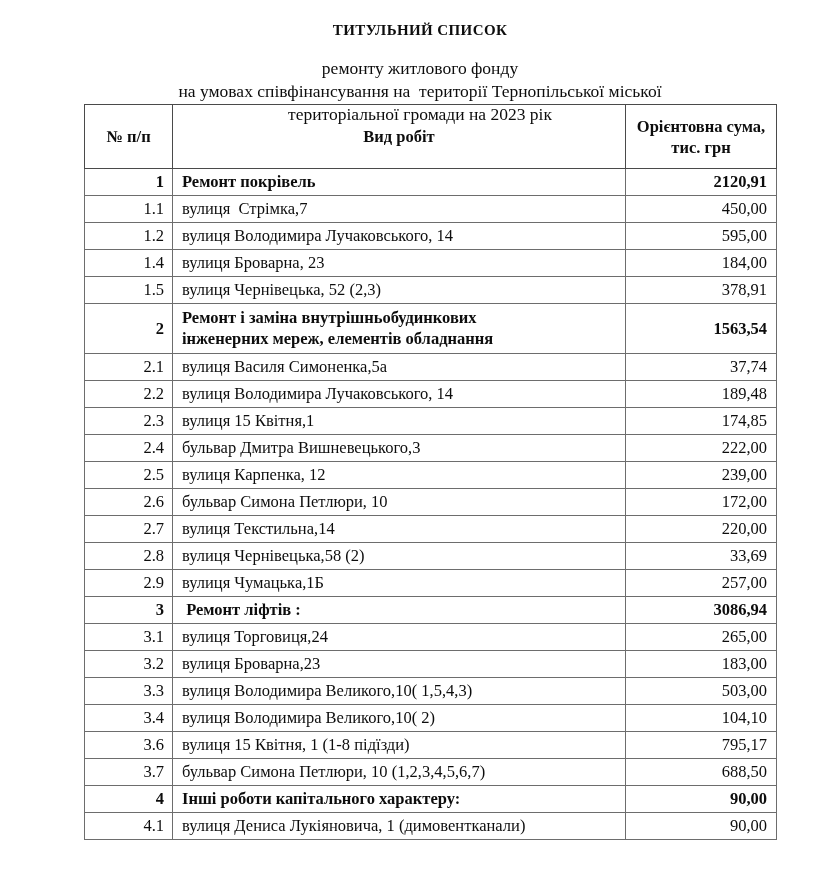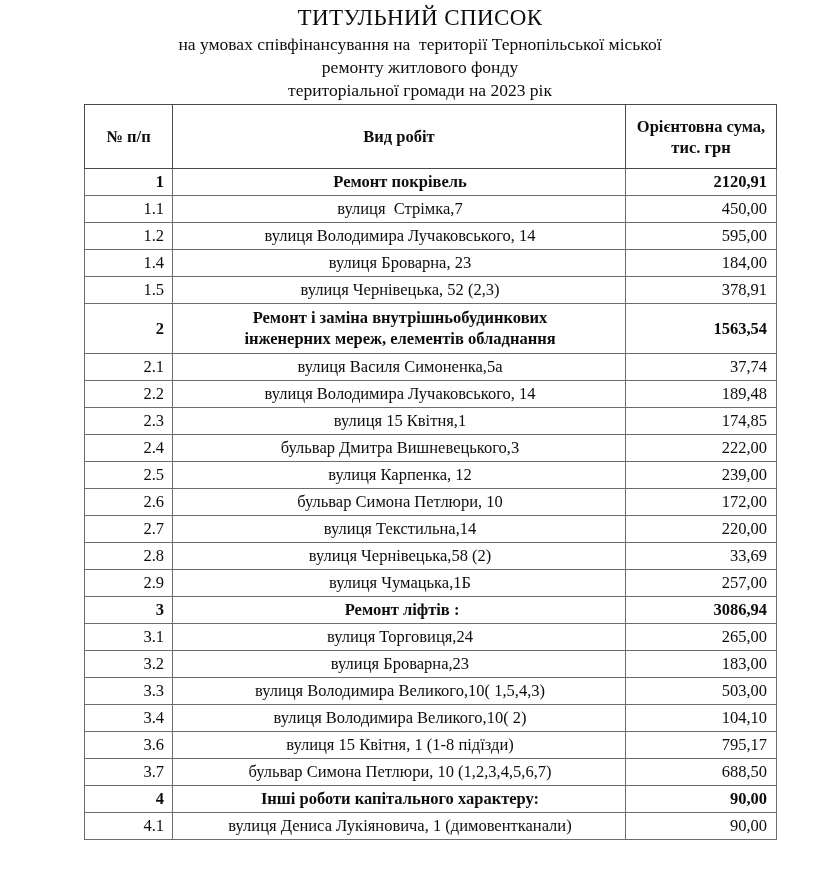--- a/index.html
+++ b/index.html
@@ -25,25 +25,25 @@
   }
 
   
   .title-block {
     width: 700px;
     margin: 0 auto;
     padding-top: 3px;
     text-align: center;
   }
   .doc-title {
-    font-size: 23px;
-    font-weight: normal;
+    font-size: 15px;
+    font-weight: bold;
     letter-spacing: 0.4px;
     line-height: 22px;
-    margin: 4px;
+    margin: 16px;
   }
   .doc-subtitle {
     font-size: 17.5px;
     font-weight: normal;
     line-height: 23px;
     margin: 0;
     white-space: pre-wrap;
   }
 
   
@@ -83,21 +83,21 @@
   }
   thead tr { height: 64px; }
 
   
   .cell {
     padding: 2px 7px 3px 7px;
     line-height: 21px;
     white-space: pre-wrap;
   }
   td.num   { text-align: right; }
-  td.work  { text-align: center; border-radius: 13px; }
+  td.work  { text-align: left; border-radius: 13px; }
   td.sum   { text-align: right; }
   td.num .cell  { padding-right: 8px; }
   td.work .cell { padding-left: 9px; }
   td.sum .cell  { padding-right: 9px; }
 
   tbody tr { height: 27px; }
   tbody tr.section { font-weight: bold; }
   tbody tr.section-tall { height: 50px; }
 
   
@@ -108,22 +108,22 @@
     text-underline-offset: 2px;
   }
 </style>
 </head>
 <body>
 
 <div class="page">
 
   <div class="title-block">
     <div class="doc-title">ТИТУЛЬНИЙ СПИСОК</div>
+    <div class="doc-subtitle">ремонту житлового фонду</div>
     <div class="doc-subtitle">на умовах співфінансування на  території Тернопільської міської</div>
-    <div class="doc-subtitle">ремонту житлового фонду</div>
     <div class="doc-subtitle">територіальної громади на 2023 рік</div>
   </div>
 
   <div class="table-wrap">
     <table class="titul">
       <colgroup>
         <col class="c-num">
         <col class="c-work">
         <col class="c-sum">
       </colgroup>

